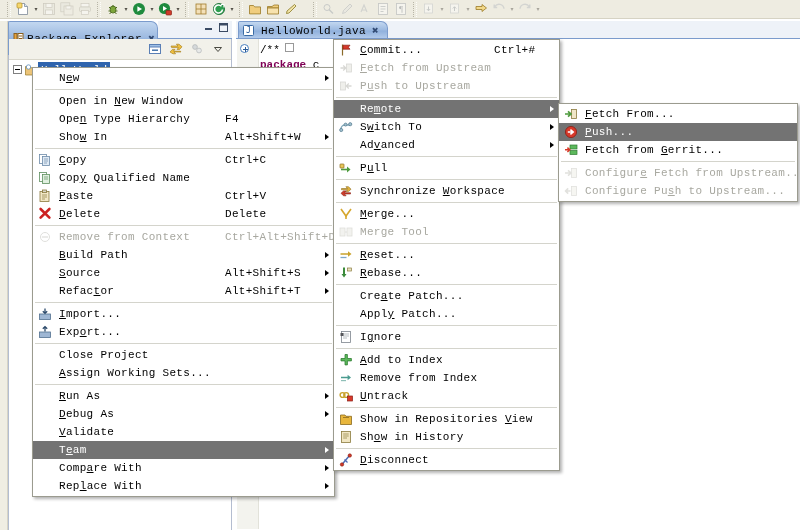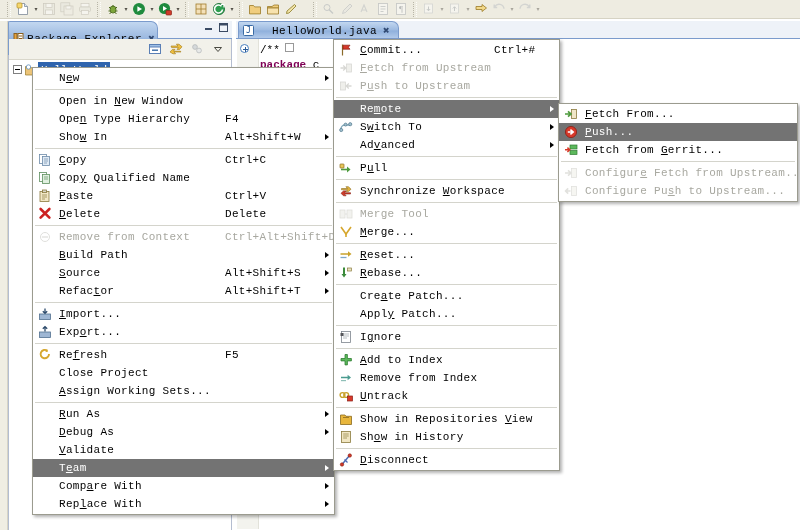--- a/index.html
+++ b/index.html
@@ -151,21 +151,21 @@
     height: 18px;
     background: linear-gradient(to bottom, #c2d7f0 0%, #9cb9e0 48%, #8fb0dc 52%, #b6cdec 100%);
     border: 1px solid #7b9bcc;
     border-bottom: none;
     border-top-left-radius: 2px;
     border-top-right-radius: 7px;
     display: flex; align-items: center;
     padding: 0 8px 0 4px;
     font-size: 11px; font-family: "Liberation Mono", monospace;
   }
-  .ed-tab-label { margin-left: 18px; letter-spacing: 0.4px; }
+  .ed-tab-label { margin-left: 7px; letter-spacing: 0.4px; }
   .ed-tab-close { margin-left: 6px; font-size: 11px; color: #314a73; font-weight: bold; }
   .ed-underline {
     position: absolute; left: 236px; top: 38px; width: 564px; height: 1px; background: #7b9bcc;
   }
   .ed-gutter {
     position: absolute; left: 237px; top: 39px; width: 22px; height: 490px;
     background: #f3f3ee; border-right: 1px solid #e2e2da;
   }
   .ed-code {
     position: absolute; left: 260px; top: 42px;
@@ -602,30 +602,20 @@
         <span class="mico">
           <svg class="ico" width="14" height="14" viewBox="0 0 14 14">
             <rect x="1.5" y="7" width="11" height="5.5" fill="#9fb7d4" stroke="#52708f" stroke-width=".8"></rect>
             <path d="M7 6.4 v-4.6 M4.8 3.8 L7 1.6 L9.2 3.8" fill="none" stroke="#2c4a6b" stroke-width="1.3"></path>
           </svg>
         </span>
         <span class="lbl">Exp<u>o</u>rt...</span>
       </div>
       <div class="msep"></div>
       <div class="mi">
-        <span class="mico">
-          <svg class="ico" width="14" height="14" viewBox="0 0 14 14">
-            <path d="M11 6 a4.2 4.2 0 1 1 -1.6 -3.2" fill="none" stroke="#d6a72e" stroke-width="1.9"></path>
-            <path d="M9 1.2 l1 2.6 l-2.7 .3 z" fill="#d6a72e"></path>
-          </svg>
-        </span>
-        <span class="lbl">Re<u>f</u>resh</span>
-        <span class="acc">F5</span>
-      </div>
-      <div class="mi">
         <span class="lbl">Close Project</span>
       </div>
       <div class="mi">
         <span class="lbl"><u>A</u>ssign Working Sets...</span>
       </div>
       <div class="msep"></div>
       <div class="mi">
         <span class="lbl"><u>R</u>un As</span>
         <span class="arr"></span>
       </div>
@@ -714,38 +704,38 @@
       <div class="mi">
         <span class="mico">
           <svg class="ico" width="14" height="14" viewBox="0 0 14 14">
             <path d="M2.5 4.5 h6 l-1.6 -1.8 h2.6 L12 5.2 L9.5 7.6 H6.9 L8.5 5.8 h-6 z" fill="#e2b33c" stroke="#8a6a1e" stroke-width=".6"></path>
             <path d="M11.5 10 h-6 l1.6 1.8 H4.5 L2 9.3 L4.5 6.9 h2.6 L5.5 8.7 h6 z" fill="#cf3b2a" stroke="#8a2317" stroke-width=".6"></path>
           </svg>
         </span>
         <span class="lbl">Synchronize <u>W</u>orkspace</span>
       </div>
       <div class="msep"></div>
+      <div class="mi">
+        <span class="mico">
+          <svg class="ico" width="14" height="14" viewBox="0 0 14 14">
+            <path d="M2 2 L7 9 L12 2" fill="none" stroke="#d6a72e" stroke-width="1.6"></path>
+            <path d="M7 8.5 v3.5" stroke="#d6a72e" stroke-width="1.6"></path>
+          </svg>
+        </span>
+        <span class="lbl"><u>M</u>erge...</span>
+      </div>
       <div class="mi dis">
         <span class="mico" style="opacity:.45">
           <svg class="ico" width="14" height="14" viewBox="0 0 14 14">
             <rect x="1" y="3" width="5" height="8" fill="#e4e4dc" stroke="#b8b8b0" stroke-width=".8"></rect>
             <rect x="8" y="3" width="5" height="8" fill="#e4e4dc" stroke="#b8b8b0" stroke-width=".8"></rect>
             <path d="M6 7h2" stroke="#b8b8b0" stroke-width="1"></path>
           </svg>
         </span>
         <span class="lbl">Merge Tool</span>
-      </div>
-      <div class="mi">
-        <span class="mico">
-          <svg class="ico" width="14" height="14" viewBox="0 0 14 14">
-            <path d="M2 2 L7 9 L12 2" fill="none" stroke="#d6a72e" stroke-width="1.6"></path>
-            <path d="M7 8.5 v3.5" stroke="#d6a72e" stroke-width="1.6"></path>
-          </svg>
-        </span>
-        <span class="lbl"><u>M</u>erge...</span>
       </div>
       <div class="msep"></div>
       <div class="mi">
         <span class="mico">
           <svg class="ico" width="14" height="14" viewBox="0 0 14 14">
             <path d="M1.5 6 h8" stroke="#c9a22c" stroke-width="1.5"></path>
             <path d="M9 3.3 L12.5 6 L9 8.7 z" fill="#c9a22c"></path>
             <path d="M1.5 9.5 h6" stroke="#7fa6c8" stroke-width="1.3"></path>
           </svg>
         </span>

